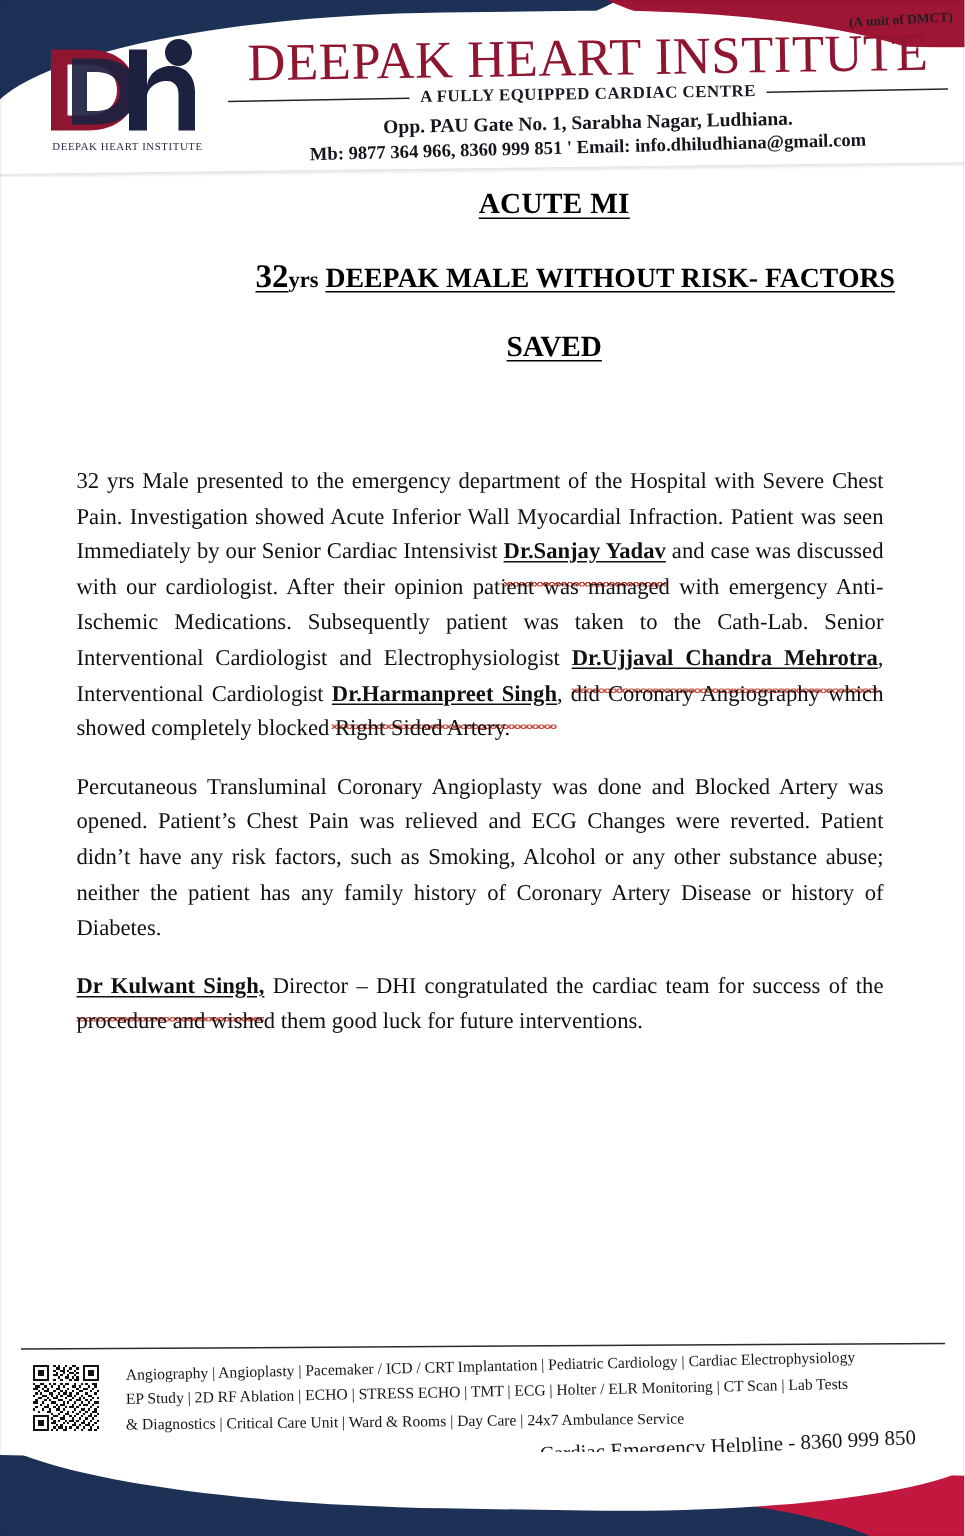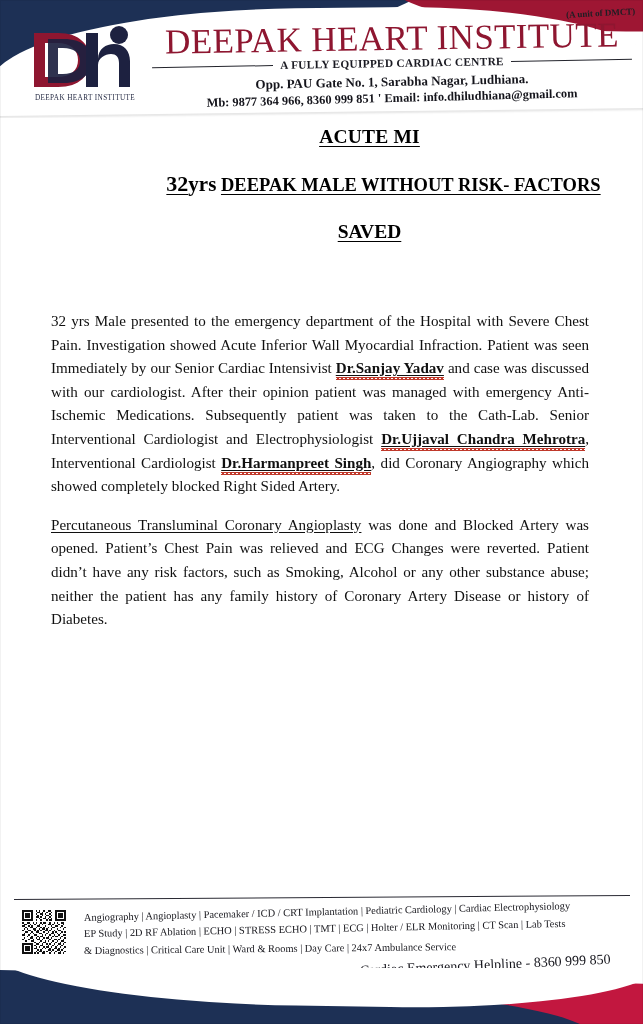--- a/index.html
+++ b/index.html
@@ -173,21 +173,21 @@
     font-size: 18.5px;
     color: #000;
     margin: 0 0 24px 0;
     white-space: nowrap;
   }
   .h-sub .age {
     font-size: 22px;
     font-weight: 700;
     margin-left: 28px;
   }
-  .h-sub .yrs { font-size: 21px; }
+  .h-sub .yrs { font-size: 15px; }
   .h-sub u { text-decoration: underline; text-underline-offset: 2.5px; }
 
   .h-saved {
     font-family: "Liberation Serif", serif;
     font-weight: 700;
     font-size: 19.5px;
     color: #000;
     margin: 0;
     text-align: center;
   }
@@ -214,24 +214,23 @@
     font-weight: 700;
     text-decoration: underline;
     text-underline-offset: 2px;
     background-image: linear-gradient(
       45deg, transparent 40%, #c0392b 40%, #c0392b 60%, transparent 60%),
       linear-gradient(
       -45deg, transparent 40%, #c0392b 40%, #c0392b 60%, transparent 60%);
     background-size: 4px 3px;
     background-repeat: repeat-x;
     background-position: left 100%;
-    padding-bottom: 4px;
+    padding-bottom: 15px;
   }
   .ul-plain {
-    text-decoration: underline;
     text-underline-offset: 2px;
   }
 
   
   .footer-rule {
     position: absolute;
     left: 14px; top: 897px;
     width: 616px;
     height: 1px;
     background: #2a2a33;
@@ -366,20 +365,21 @@
   </div>
 </div>
 
 <div class="body-copy">
 
   <p class="para"><span>32 yrs Male presented to the emergency department of the Hospital with Severe Chest Pain. Investigation showed Acute Inferior Wall Myocardial Infraction. Patient was seen Immediately by our Senior Cardiac Intensivist </span><span class="nm">Dr.Sanjay Yadav</span><span> and case was discussed with our cardiologist. After their opinion patient was managed with emergency Anti-Ischemic Medications. Subsequently patient was taken to the Cath-Lab. Senior Interventional Cardiologist and Electrophysiologist </span><span class="nm">Dr.Ujjaval Chandra Mehrotra</span><span>, Interventional Cardiologist </span><span class="nm">Dr.Harmanpreet Singh</span><span>, did Coronary Angiography which showed completely blocked Right Sided Artery.</span></p>
 
   <p class="para"><span class="ul-plain">Percutaneous Transluminal Coronary Angioplasty</span><span> was done and Blocked Artery was opened. Patient’s Chest Pain was relieved and ECG Changes were reverted. Patient didn’t have any risk factors, such as Smoking, Alcohol or any other substance abuse; neither the patient has any family history of Coronary Artery Disease or history of Diabetes.</span></p>
 
 
+  <p class="para"><span class="nm">Dr Kulwant Singh,</span><span> Director – DHI congratulated the cardiac team for success of the procedure and wished them good luck for future interventions.</span></p>
 
 </div>
 
 <div class="footer-rule"></div>
 
 <div class="qr">
   <svg width="44" height="44" viewBox="0 0 29 29" shape-rendering="crispEdges">
     <rect width="29" height="29" fill="#fff"></rect>
     <g fill="#111">
       <rect x="0" y="0" width="7" height="1"></rect>

